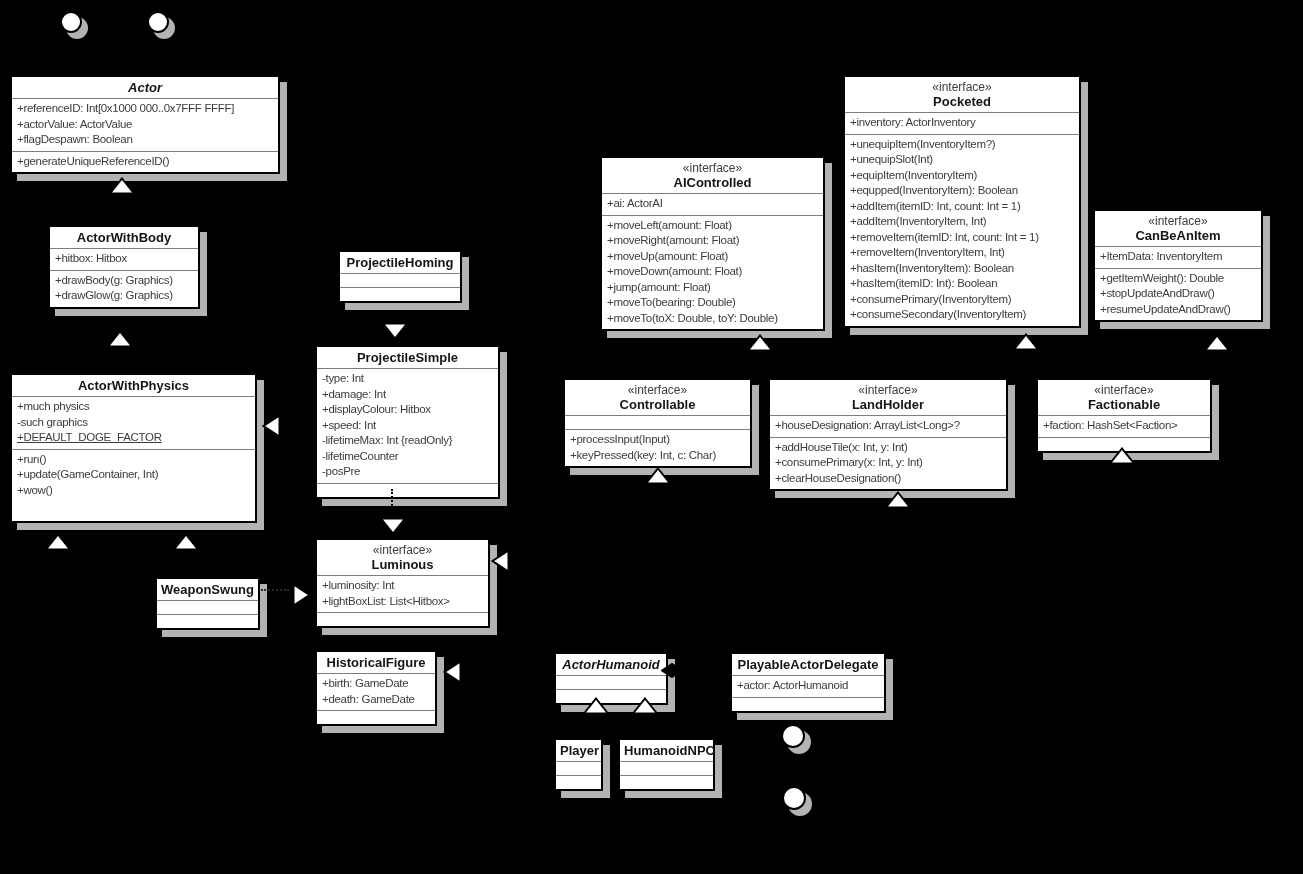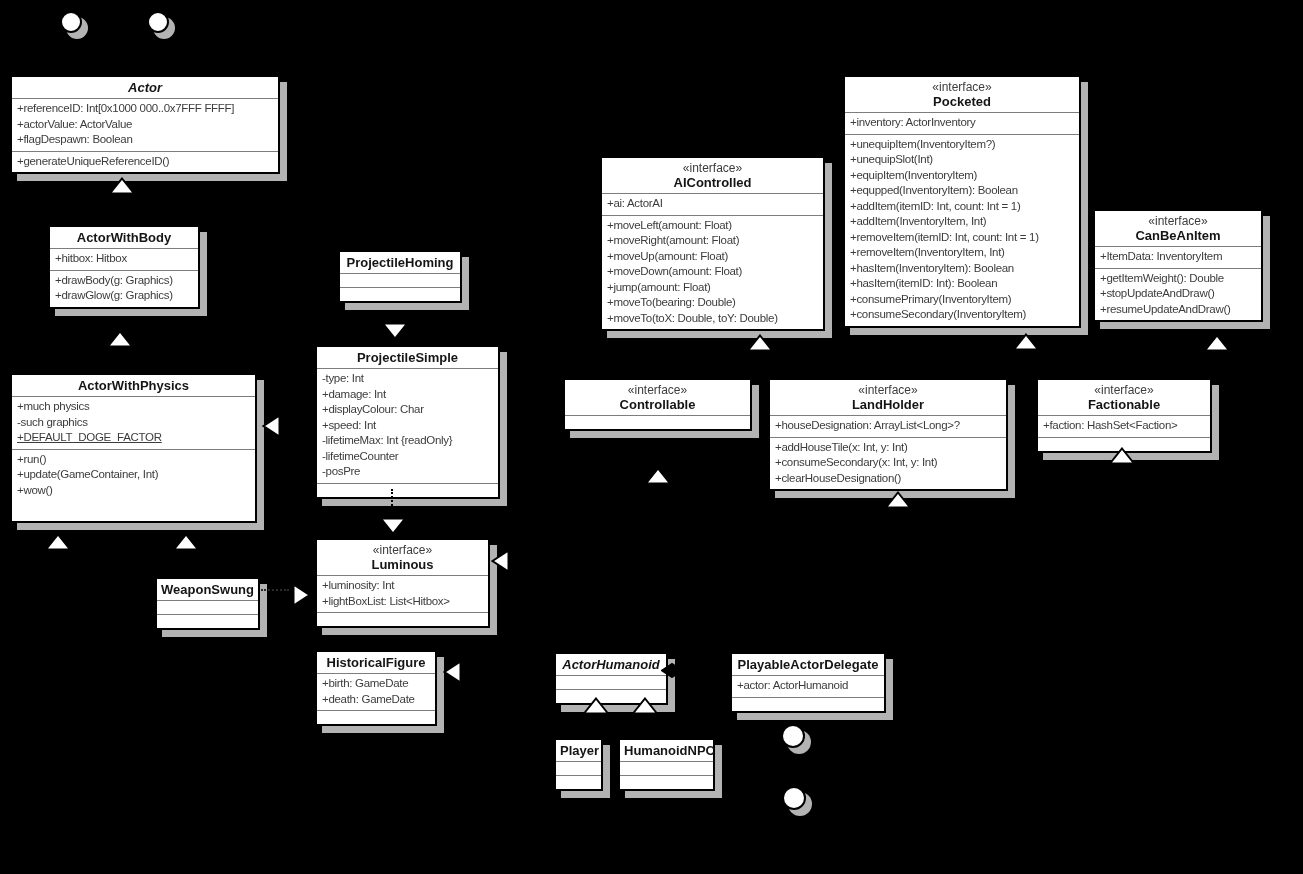--- a/index.html
+++ b/index.html
@@ -115,21 +115,21 @@
       <div class="comp"></div>
       <div class="comp"></div>
     </div>
     <div class="uml-class" style="left: 315px; top: 345px; width: 185px;">
       <div class="uml-title">
         <div class="cname">ProjectileSimple</div>
       </div>
       <div class="comp">
         <div class="member">-type: Int</div>
         <div class="member">+damage: Int</div>
-        <div class="member">+displayColour: Char</div>
+        <div class="member">+displayColour: Hitbox</div>
         <div class="member">+speed: Int</div>
         <div class="member">-lifetimeMax: Int {readOnly}</div>
         <div class="member">-lifetimeCounter</div>
         <div class="member">-posPre</div>
       </div>
       <div class="comp"></div>
     </div>
     <div class="uml-class" style="left: 315px; top: 538px; width: 175px;">
       <div class="uml-title">
         <div class="stereo">«interface»</div>
@@ -212,32 +212,36 @@
         <div class="member">+stopUpdateAndDraw()</div>
         <div class="member">+resumeUpdateAndDraw()</div>
       </div>
     </div>
     <div class="uml-class" style="left: 563px; top: 378px; width: 189px;">
       <div class="uml-title">
         <div class="stereo">«interface»</div>
         <div class="cname">Controllable</div>
       </div>
       <div class="comp"></div>
+      <div class="comp">
+        <div class="member">+processInput(Input)</div>
+        <div class="member">+keyPressed(key: Int, c: Char)</div>
+      </div>
     </div>
     <div class="uml-class" style="left: 768px; top: 378px; width: 240px;">
       <div class="uml-title">
         <div class="stereo">«interface»</div>
         <div class="cname">LandHolder</div>
       </div>
       <div class="comp">
         <div class="member">+houseDesignation: ArrayList&lt;Long&gt;?</div>
       </div>
       <div class="comp">
         <div class="member">+addHouseTile(x: Int, y: Int)</div>
-        <div class="member">+consumeSecondary(x: Int, y: Int)</div>
+        <div class="member">+consumePrimary(x: Int, y: Int)</div>
         <div class="member">+clearHouseDesignation()</div>
       </div>
     </div>
     <div class="uml-class" style="left: 1036px; top: 378px; width: 176px;">
       <div class="uml-title">
         <div class="stereo">«interface»</div>
         <div class="cname">Factionable</div>
       </div>
       <div class="comp">
         <div class="member">+faction: HashSet&lt;Faction&gt;</div>

